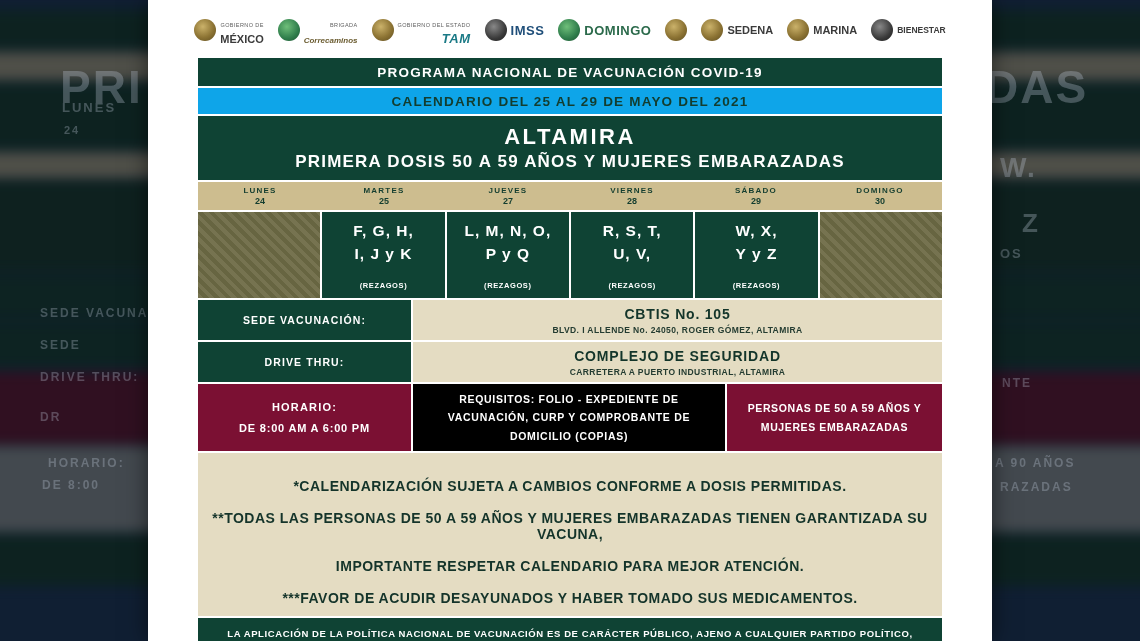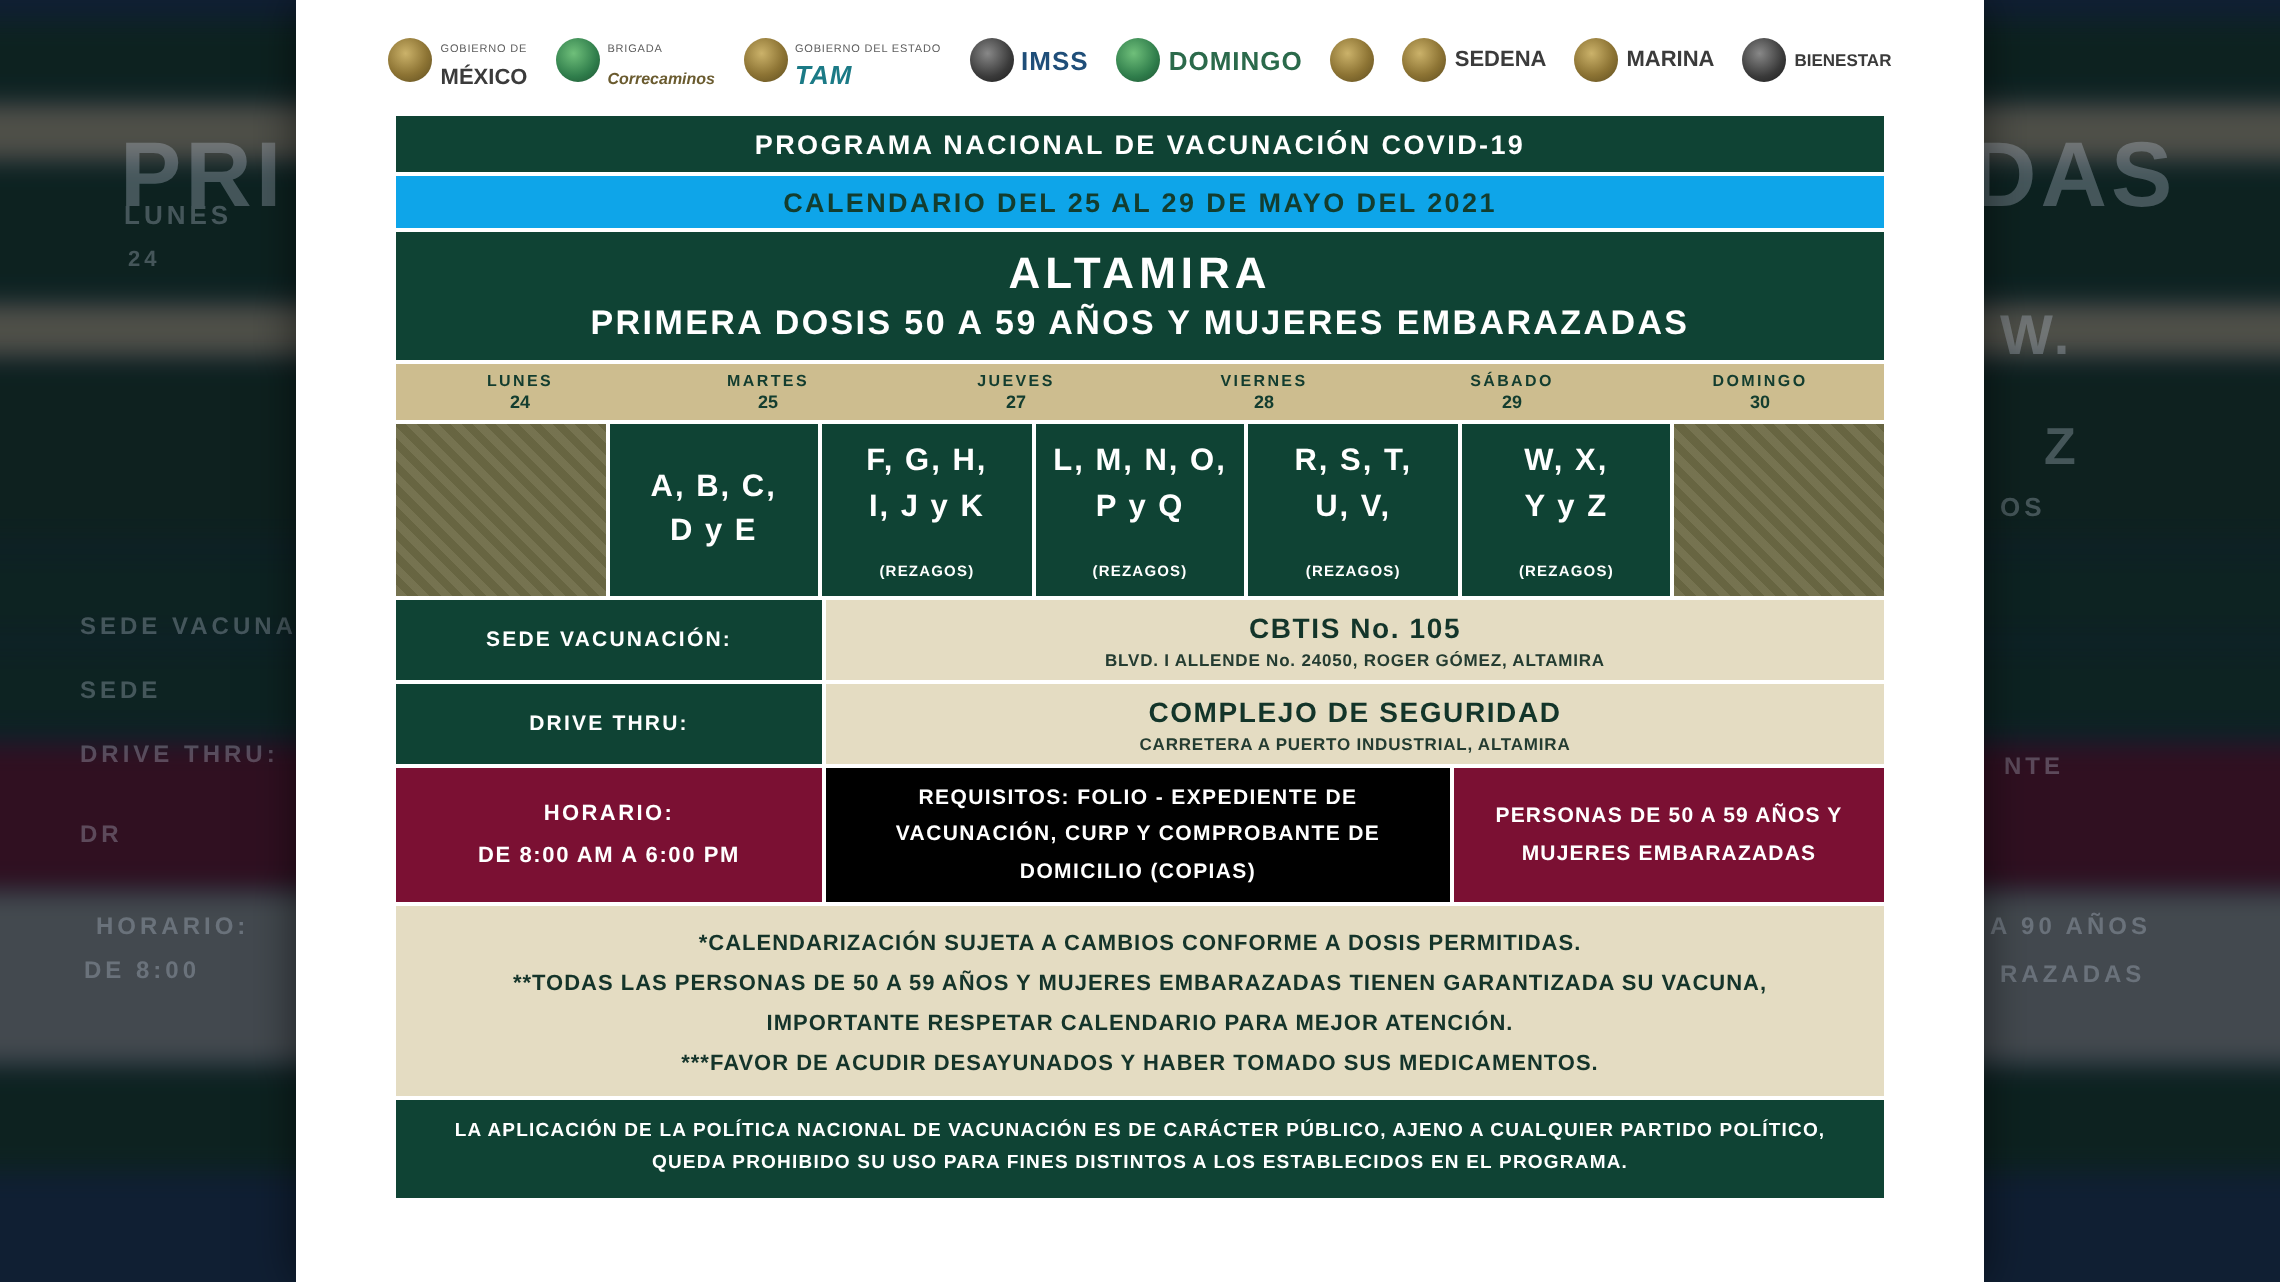--- a/index.html
+++ b/index.html
@@ -76,21 +76,21 @@
   .logo .crest {
     width: 22px; height: 22px;
     border-radius: 50%;
     background: radial-gradient(circle at 40% 35%, #cbb26a 0%, #8d7434 55%, #5c4b1e 100%);
     flex: 0 0 auto;
   }
   .logo .crest.green { background: radial-gradient(circle at 40% 35%, #6fbf7a 0%, #2f7d4b 60%, #1d5030 100%); }
   .logo .crest.dark { background: radial-gradient(circle at 40% 35%, #888 0%, #3a3a3a 60%, #1a1a1a 100%); }
   .logo .ltext {
     line-height: 1.0;
-    text-align: left;
+    text-align: right;
   }
   .logo .l1 {
     font-size: 5.5px;
     color: #5d5d5d;
     letter-spacing: 0.4px;
     text-transform: uppercase;
     white-space: nowrap;
   }
   .logo .l2 {
     font-size: 11px;
@@ -299,22 +299,22 @@
   
   .notes {
     margin-top: 2px;
     background: #e4dcc2;
     color: #14342a;
     text-align: center;
     padding: 9px 10px 10px;
     box-sizing: border-box;
   }
   .notes p {
-    margin: 4px 0 8px;
-    font-size: 11px;
+    margin: 16px 0 8px;
+    font-size: 14px;
     font-weight: bold;
     letter-spacing: 0.5px;
   }
   .notes p:last-child { margin-bottom: 0; }
 
   .footer {
     margin-top: 2px;
     background: #0f4334;
     color: #ffffff;
     text-align: center;
@@ -444,24 +444,20 @@
       </div>
       <div class="cell">
         <div class="dname">DOMINGO</div>
         <div class="dnum">30</div>
       </div>
     </div>
 
     <div class="letters-row">
       <div class="cell empty"></div>
 
-      <div class="cell">
-        <div class="ltr">A, B, C,</div>
-        <div class="ltr">D y E</div>
-      </div>
 
       <div class="cell">
         <div class="ltr">F, G, H,</div>
         <div class="ltr">I, J y K</div>
         <div class="rez">(REZAGOS)</div>
       </div>
 
       <div class="cell">
         <div class="ltr">L, M, N, O,</div>
         <div class="ltr">P y Q</div>

